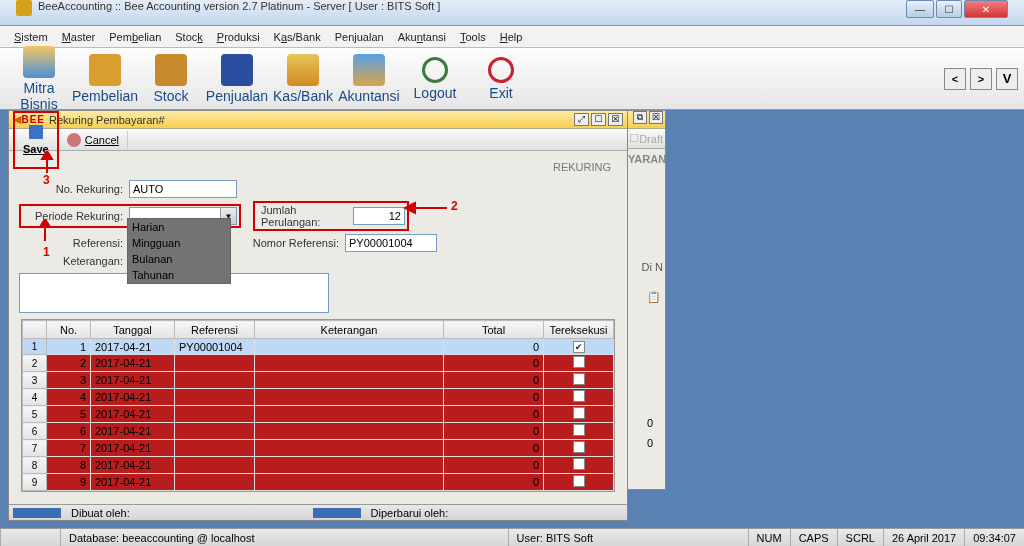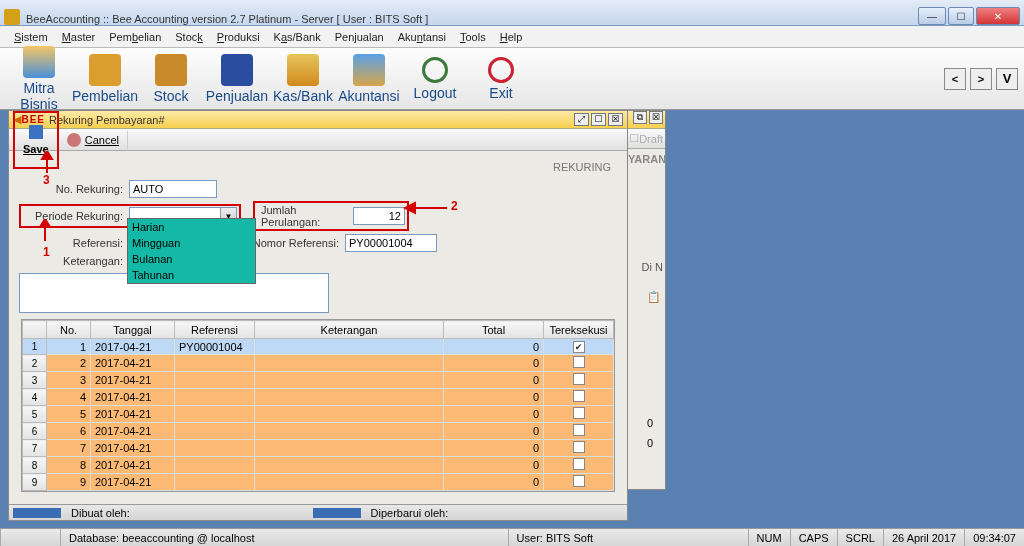--- a/index.html
+++ b/index.html
@@ -1,19 +1,19 @@
 <!DOCTYPE html>
 <html><head>
 <meta charset="utf-8">
 <style>
 * { box-sizing: border-box; margin: 0; padding: 0; font-family: Tahoma, sans-serif; font-size: 11px; }
 body { background: #5b80b2; width: 1024px; height: 546px; overflow: hidden; position: relative; }
 
 
-.titlebar { height: 26px; background: linear-gradient(#e4ecf7,#c5d6ed); display: flex; align-items: flex-end; padding: 0 4px; border-bottom: 1px solid #7a9ac0; }
+.titlebar { height: 26px; background: linear-gradient(#e4ecf7,#c5d6ed); display: flex; align-items: flex-start; padding: 0 16px; border-bottom: 1px solid #7a9ac0; }
 .titlebar .app-icon { width: 16px; height: 16px; background: #d4a017; border-radius: 2px; margin-right: 6px; }
 .titlebar .title { flex: 1; color: #333; }
 .titlebar .win-btns { display: flex; gap: 2px; }
 .titlebar .win-btn { width: 28px; height: 18px; background: linear-gradient(#e8f0fb,#b8cce6); border: 1px solid #6a89b5; border-radius: 2px; display:flex; align-items:center; justify-content:center; color:#333; font-size:10px; }
 .titlebar .win-btn.close { background: linear-gradient(#f08080,#d43535); color:#fff; width:44px; }
 .titlebar .win-btn.max { width:26px; }
 
 
 .menubar { height: 22px; background: #f2f2f2; display: flex; align-items: center; padding: 0 8px; gap: 2px; border-bottom: 1px solid #bbb; }
 .menubar span { padding: 3px 6px; cursor: default; color:#222; }
@@ -49,33 +49,33 @@
 .formrow { display:flex; align-items:center; margin:3px 0; gap:6px; }
 .formrow label { text-align:right; color:#333; }
 .formrow .lbl-sm { width:104px; }
 .formrow input[type=text] { height:18px; border:1px solid #7a9ac0; padding:0 3px; background:#fff; }
 .formrow textarea { border:1px solid #7a9ac0; background:#fff; resize:none; }
 .combo { height:18px; border:1px solid #7a9ac0; background:#fff; display:flex; align-items:center; width:108px; position:relative; }
 .combo .arrow { margin-left:auto; width:16px; height:16px; background:linear-gradient(#eee,#ccc); border-left:1px solid #999; display:flex; align-items:center; justify-content:center; font-size:8px; }
 
 .redbox { border:2px solid #d40000; padding:1px 2px; display:flex; align-items:center; }
 
-.dropdown { position:absolute; left:118px; top:67px; width:129px; background:#14b8a6; border:1px solid #666; z-index:5; }
+.dropdown { position:absolute; left:118px; top:67px; width:104px; background:#737373; border:1px solid #666; z-index:5; }
 .dropdown div { padding:2px 4px; cursor:pointer; }
 
 
 .ann-arrow { position:absolute; width:44px; height:14px; }
 .ann-arrow svg { width:100%; height:100%; }
 .ann-num { position:absolute; color:#d40000; font-weight:bold; font-size:12px; }
 .ann-arrow-up { position:absolute; }
 .ann-arrow-up svg { width:16px; height:22px; }
 
 
 .tblwrap { border:1px solid #999; margin:6px 2px; }
-table.grid { width:100%; border-collapse:collapse; background:#fdba74; }
+table.grid { width:100%; border-collapse:collapse; background:#b91c1c; }
 table.grid th { background:linear-gradient(#f6f6f6,#e3e3e3); border:1px solid #bbb; font-weight:normal; padding:2px 4px; height:18px; }
 table.grid td { border:1px solid #ddd; padding:1px 4px; height:15px; }
 table.grid tr.sel td { background:#bdd9f5; }
 table.grid .rowhdr { background:linear-gradient(#f6f6f6,#e3e3e3); border:1px solid #bbb; text-align:center; width:24px; font-size:10px;}
 .chk { width:12px; height:12px; border:1px solid #888; display:inline-block; background:#fff; }
 .chk.on::after { content:"✔"; font-size:9px; color:#333; display:block; line-height:10px; text-align:center; }
 
 .footerbar { display:flex; background:linear-gradient(#e8e8e8,#d5d5d5); border-top:1px solid #999; height:16px; align-items:center; font-size:10px; }
 .footerbar .seg { padding:0 6px; }
 .footerbar .prog { width:48px; height:10px; background:#3b6db5; margin:0 4px; }
@@ -188,21 +188,21 @@
       <div class="bico"></div>
       <span class="txt">Cancel</span>
     </div>
   </div>
 
   <div class="body" style="position:relative;">
     <div class="sectitle">REKURING</div>
 
     <div class="formrow">
       <label class="lbl-sm">No. Rekuring:</label>
-      <input type="text" style="width: 88px;" value="AUTO">
+      <input type="text" style="width: 108px;" value="AUTO">
     </div>
 
     <div class="formrow">
       <div class="redbox" style="margin-left:0;">
         <label style="width:100px; text-align:right;">Periode Rekuring:</label>
         <div class="combo" style="margin-left:6px;">
           <span></span>
           <div class="arrow">▼</div>
         </div>
       </div>

